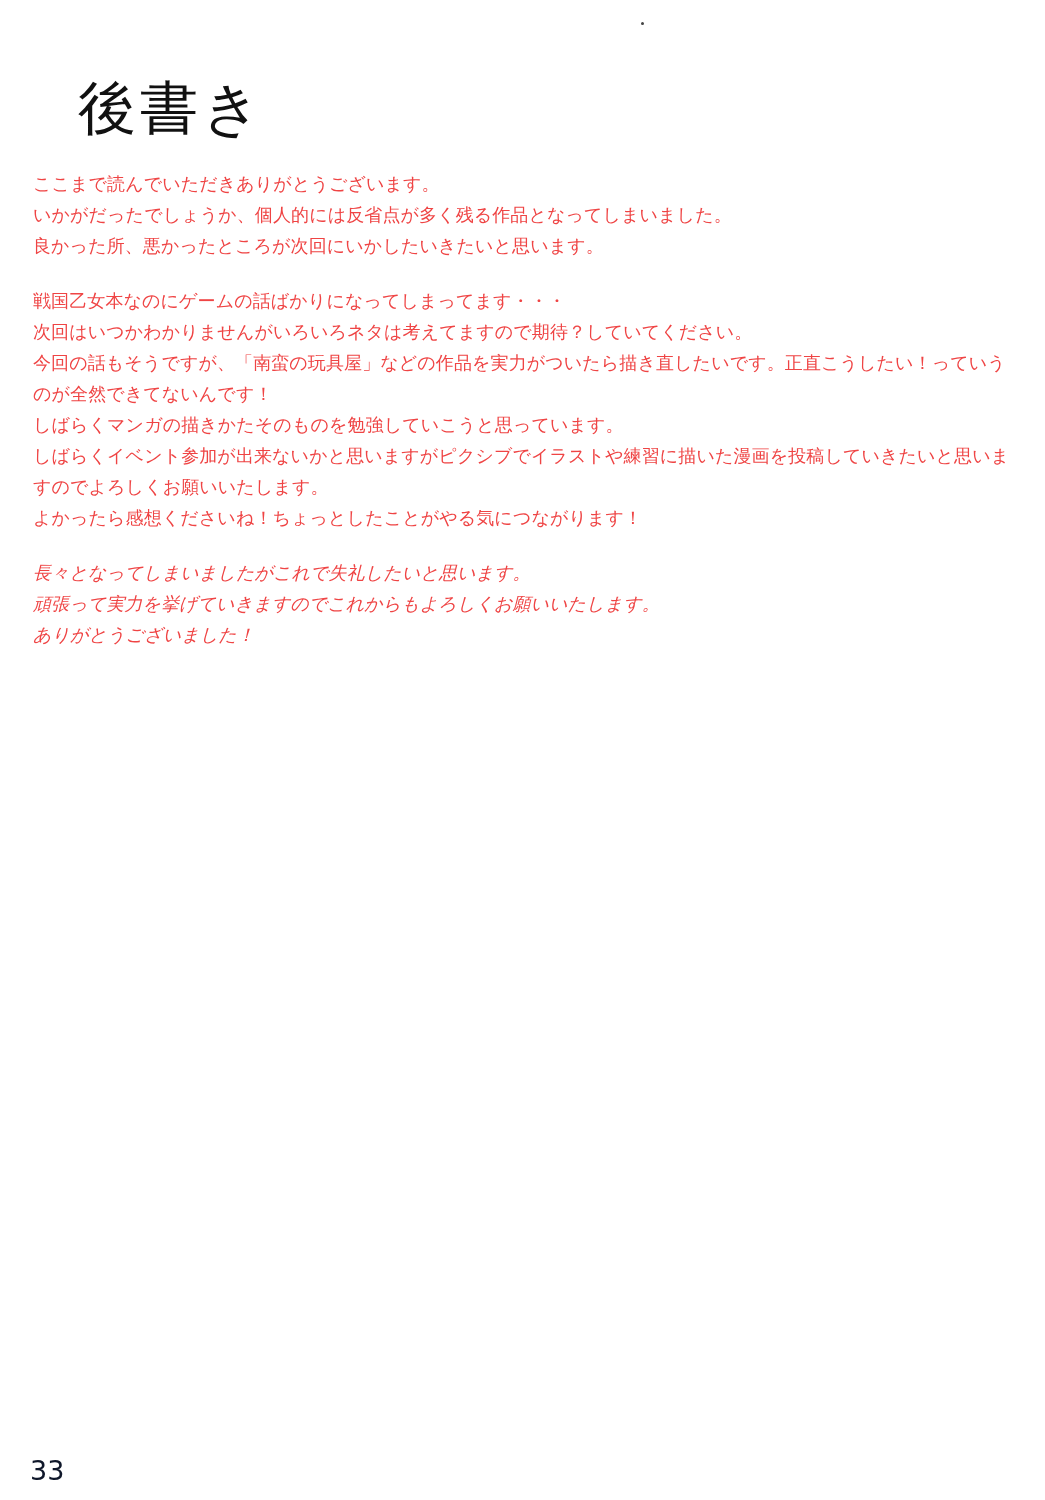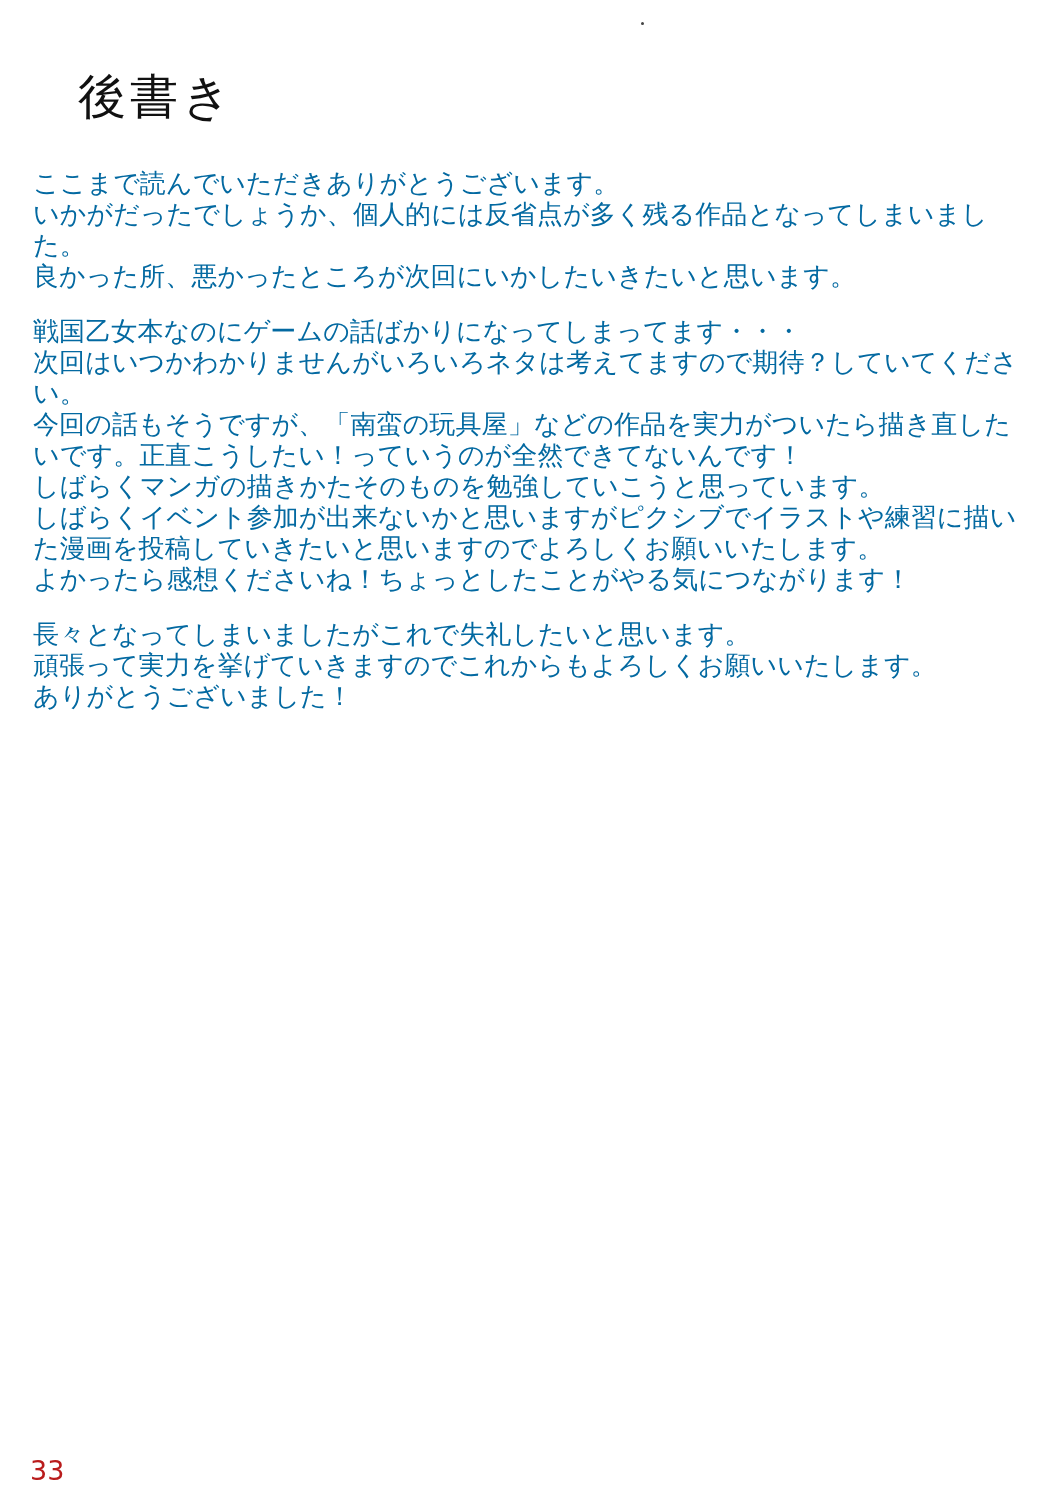--- a/index.html
+++ b/index.html
@@ -18,52 +18,53 @@
   .page {
     position: absolute;
     inset: 0;
     padding: 0;
   }
   .title {
     position: absolute;
     left: 78px;
     top: 38px;
     font-family: "DejaVu Sans", "Liberation Sans", sans-serif;
-    font-size: 48px;
+    font-size: 58px;
     font-weight: 400;
     letter-spacing: 4px;
     line-height: 1.1;
     color: #111111;
   }
   .body-block {
     position: absolute;
     left: 33px;
     top: 168px;
     width: 990px;
   }
   .para {
     font-family: "DejaVu Sans", "Liberation Sans", sans-serif;
-    font-size: 26px;
+    font-size: 18px;
     line-height: 31px;
-    color: #0369a1;
+    color: #ef4444;
     letter-spacing: 0.1px;
     margin: 0 0 24px 0;
     white-space: pre-wrap;
     word-break: break-all;
   }
   .para:last-child {
     margin-bottom: 16px;
+    font-style: italic;
   }
   .page-number {
     position: absolute;
     left: 30px;
     bottom: 14px;
     font-family: "DejaVu Sans", "Liberation Sans", sans-serif;
     font-size: 27px;
-    color: #b91c1c;
+    color: #0f172a;
   }
   .dot-mark {
     position: absolute;
     left: 641px;
     top: 22px;
     width: 3px;
     height: 3px;
     background: #444444;
     border-radius: 50%;
   }

